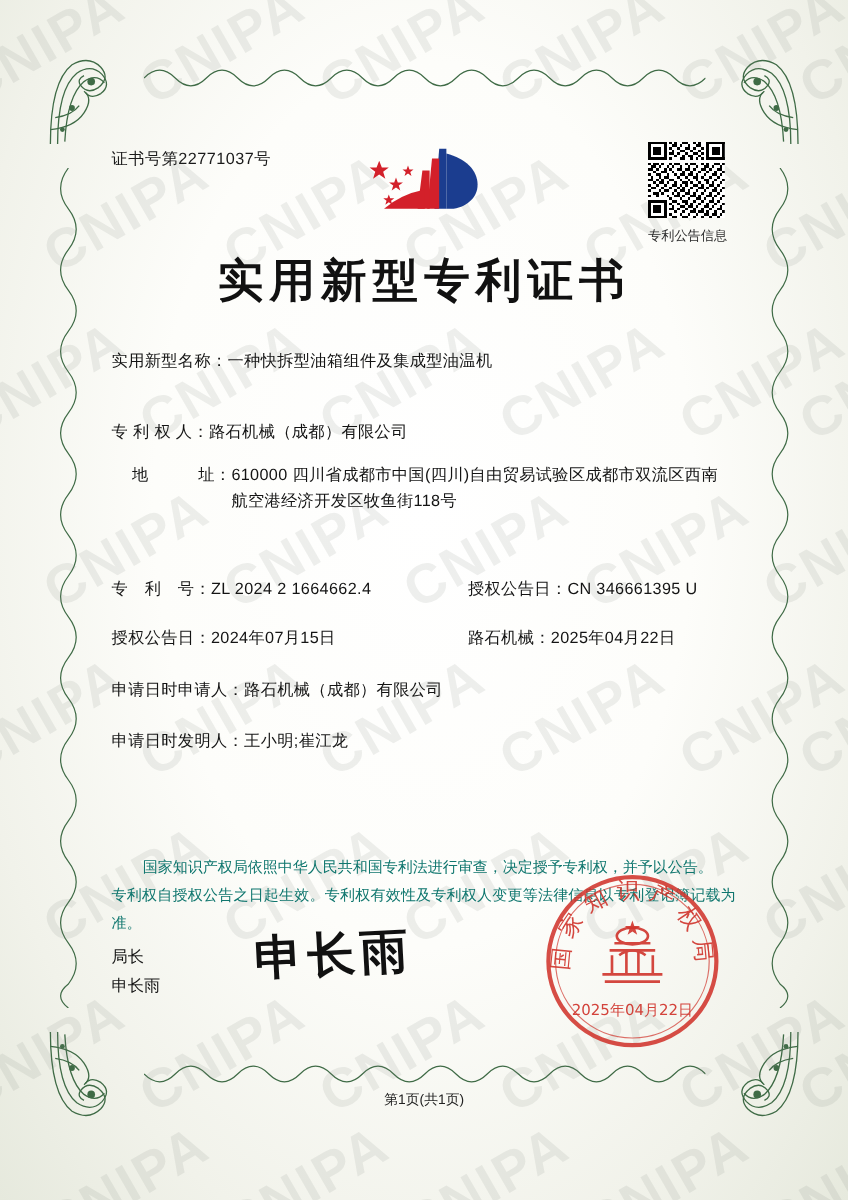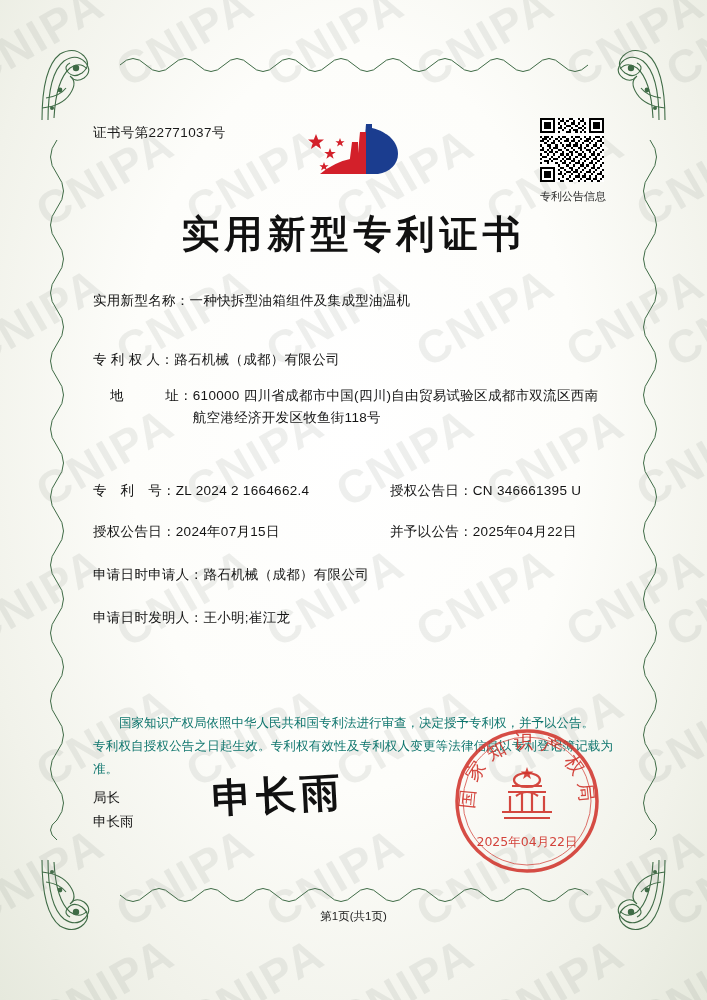--- a/index.html
+++ b/index.html
@@ -591,21 +591,21 @@
 
   <div class="field f-pubno">
     <span class="lbl">授权公告日：</span><span class="val">CN 346661395 U</span>
   </div>
 
   <div class="field f-appdate">
     <span class="lbl">授权公告日：</span><span class="val">2024年07月15日</span>
   </div>
 
   <div class="field f-pubdate">
-    <span class="lbl">并予以公告：</span><span class="val">2025年04月22日</span>
+    <span class="lbl">路石机械：</span><span class="val">2025年04月22日</span>
   </div>
 
   <div class="field f-invr">
     <span class="lbl">申请日时发明人：</span><span class="val">王小明;崔江龙</span>
   </div>
 
   <div class="field f-appr">
     <span class="lbl">申请日时申请人：</span><span class="val">路石机械（成都）有限公司</span>
   </div>
 

